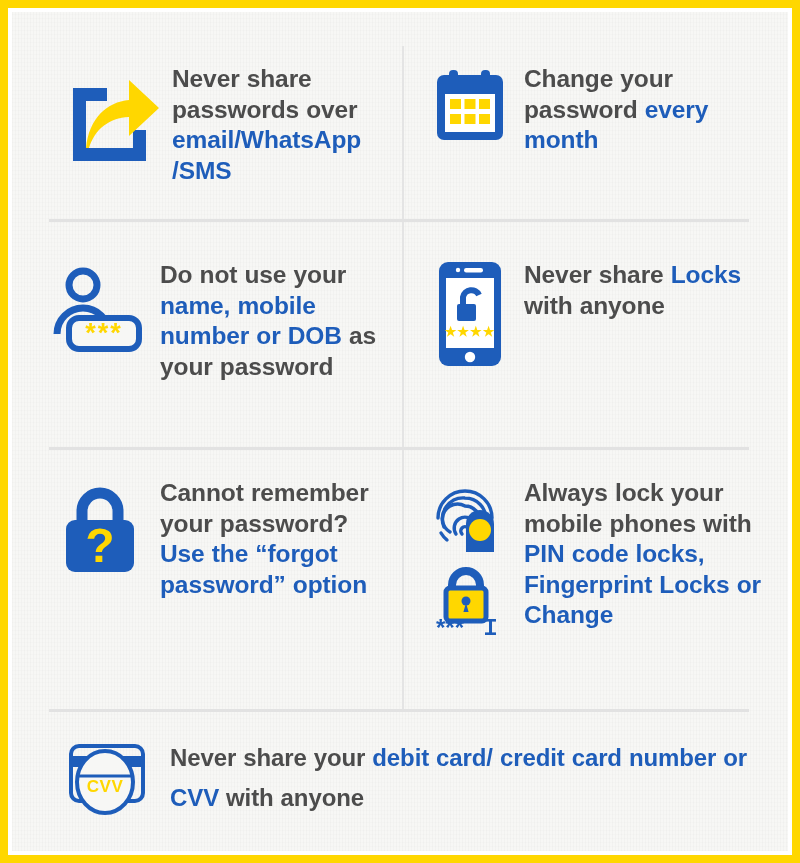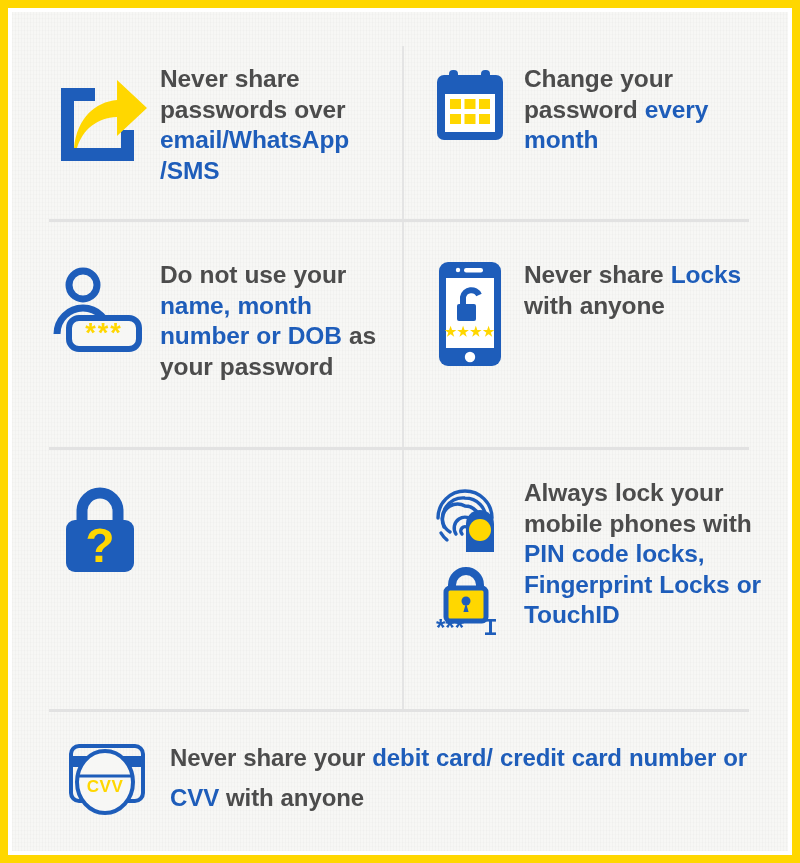--- a/index.html
+++ b/index.html
@@ -71,21 +71,21 @@
   .cell .icon-wrap {
     flex: 0 0 auto;
     display: flex;
     flex-direction: column;
     align-items: center;
   }
   .cell .txt {
     flex: 1 1 auto;
   }
 
-  .c1 { left: 36px;  top: 52px;  width: 350px; }
+  .c1 { left: 48px;  top: 52px;  width: 350px; }
   .c2 { left: 418px; top: 52px;  width: 356px; justify-content: space-between; }
   .c3 { left: 36px;  top: 248px; width: 350px; }
   .c4 { left: 418px; top: 248px; width: 356px; }
   .c5 { left: 36px;  top: 466px; width: 350px; }
   .c6 { left: 418px; top: 466px; width: 356px; }
   .c7 { left: 46px;  top: 726px; width: 720px; }
 
   
   .txt {
     font-size: 24.5px;
@@ -161,21 +161,21 @@
 
     <div class="cell c3">
       <div class="icon-wrap">
         <svg class="ic" width="98" height="92" viewBox="0 0 98 92">
           <circle cx="32" cy="19" r="14" fill="none" stroke="#1e5dba" stroke-width="7"></circle>
           <path d="M6 68 A26 26 0 0 1 58 68" fill="none" stroke="#1e5dba" stroke-width="7"></path>
           <rect x="18" y="52" width="70" height="31" rx="10" fill="#f7f7f5" stroke="#1e5dba" stroke-width="6"></rect>
           <text x="53" y="76" font-family="'Liberation Sans',sans-serif" font-size="27" font-weight="700" fill="#FFD700" text-anchor="middle" letter-spacing="2">***</text>
         </svg>
       </div>
-      <div class="txt">Do not use your <b>name, month number or DOB</b> as your password</div>
+      <div class="txt">Do not use your <b>name, mobile number or DOB</b> as your password</div>
     </div>
 
     <div class="cell c4">
       <div class="icon-wrap">
         <svg class="ic" width="62" height="104" viewBox="0 0 62 104">
           <rect x="0" y="0" width="62" height="104" rx="9" fill="#1e5dba"></rect>
           <circle cx="19" cy="8" r="2.2" fill="#ffffff"></circle>
           <rect x="25" y="6" width="19" height="4.5" rx="2.2" fill="#ffffff"></rect>
           <rect x="7" y="16" width="48" height="70" fill="#ffffff"></rect>
           <path d="M24 42 v-7 a8.5 8.5 0 0 1 16 -2" fill="none" stroke="#1e5dba" stroke-width="6"></path>
@@ -188,20 +188,21 @@
     </div>
 
     <div class="cell c5">
       <div class="icon-wrap">
         <svg class="ic" width="80" height="88" viewBox="0 0 80 88">
           <path d="M22 40 v-13 a18 18 0 0 1 36 0 v13" fill="none" stroke="#1e5dba" stroke-width="11"></path>
           <rect x="6" y="36" width="68" height="52" rx="9" fill="#1e5dba"></rect>
           <text x="40" y="78" font-family="'Liberation Sans',sans-serif" font-size="48" font-weight="700" fill="#FFD700" text-anchor="middle">?</text>
         </svg>
       </div>
+      <div class="txt">Cannot remember your password? <b>Use the “forgot password” option</b></div>
     </div>
 
     <div class="cell c6">
       <div class="icon-wrap">
         <svg class="ic" width="74" height="76" viewBox="0 0 74 76">
           <g fill="none" stroke="#1e5dba" stroke-width="3.4" stroke-linecap="round">
             <path d="M5 38 A27 27 0 0 1 59 38"></path>
             <path d="M11 47 A21 21 0 0 1 32 18 A21 21 0 0 1 53 40"></path>
             <path d="M17 52 A15 15 0 0 1 32 26 A15 15 0 0 1 47 42"></path>
             <path d="M23 54 A9 9 0 0 1 41 42"></path>
@@ -218,21 +219,21 @@
           <circle cx="32" cy="37" r="4.5" fill="#1e5dba"></circle>
           <path d="M32 39 l-2.6 9 h5.2 Z" fill="#1e5dba"></path>
           <text x="2" y="72" font-family="'Liberation Sans',sans-serif" font-size="24" font-weight="700" fill="#1e5dba" letter-spacing="0">***</text>
           <g fill="#1e5dba">
             <rect x="55" y="55" width="3" height="16"></rect>
             <rect x="51" y="55" width="11" height="2.6"></rect>
             <rect x="51" y="68.4" width="11" height="2.6"></rect>
           </g>
         </svg>
       </div>
-      <div class="txt">Always lock your mobile phones with <b>PIN code locks, Fingerprint Locks or TouchID</b></div>
+      <div class="txt">Always lock your mobile phones with <b>PIN code locks, Fingerprint Locks or Change</b></div>
     </div>
 
     <div class="cell c7">
       <div class="icon-wrap">
         <svg class="ic" width="90" height="78" viewBox="0 0 90 78">
           <rect x="8" y="6" width="72" height="55" rx="8" fill="none" stroke="#1e5dba" stroke-width="4"></rect>
           <rect x="10" y="16" width="68" height="11" fill="#1e5dba"></rect>
           <ellipse cx="42" cy="42" rx="28" ry="31" fill="#f7f7f5" stroke="#1e5dba" stroke-width="4"></ellipse>
           <line x1="16" y1="36" x2="68" y2="36" stroke="#1e5dba" stroke-width="3"></line>
           <text x="42" y="52" font-family="'Liberation Sans',sans-serif" font-size="17" font-weight="700" fill="#FFD700" text-anchor="middle" letter-spacing="0.5">CVV</text>

